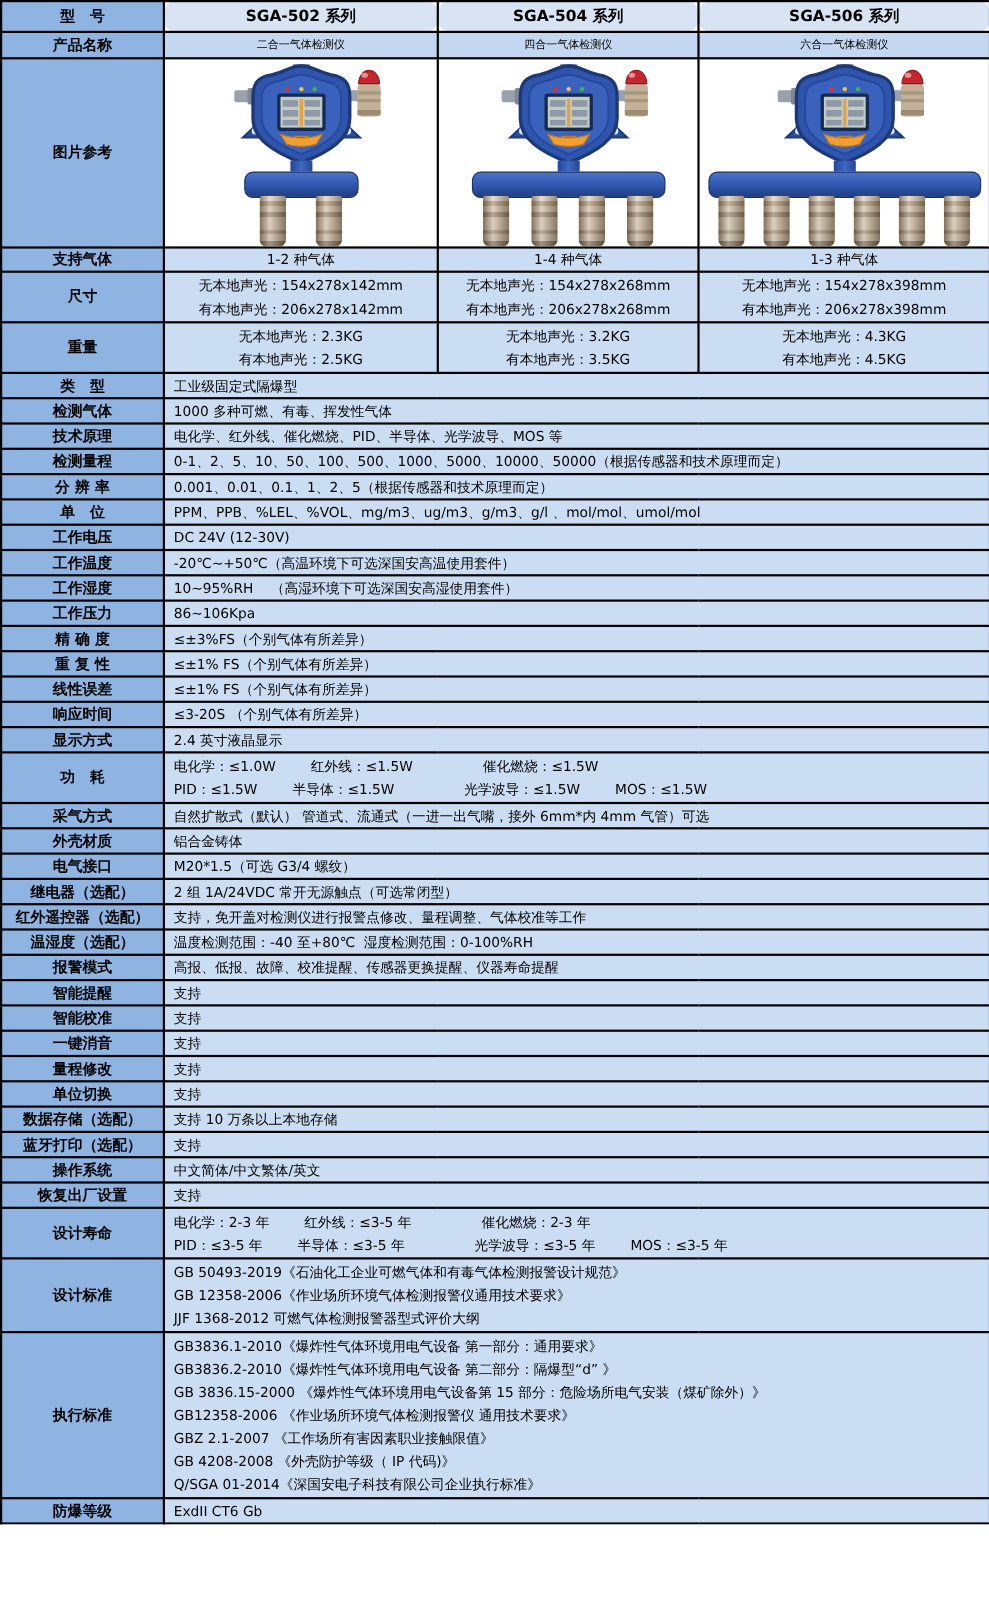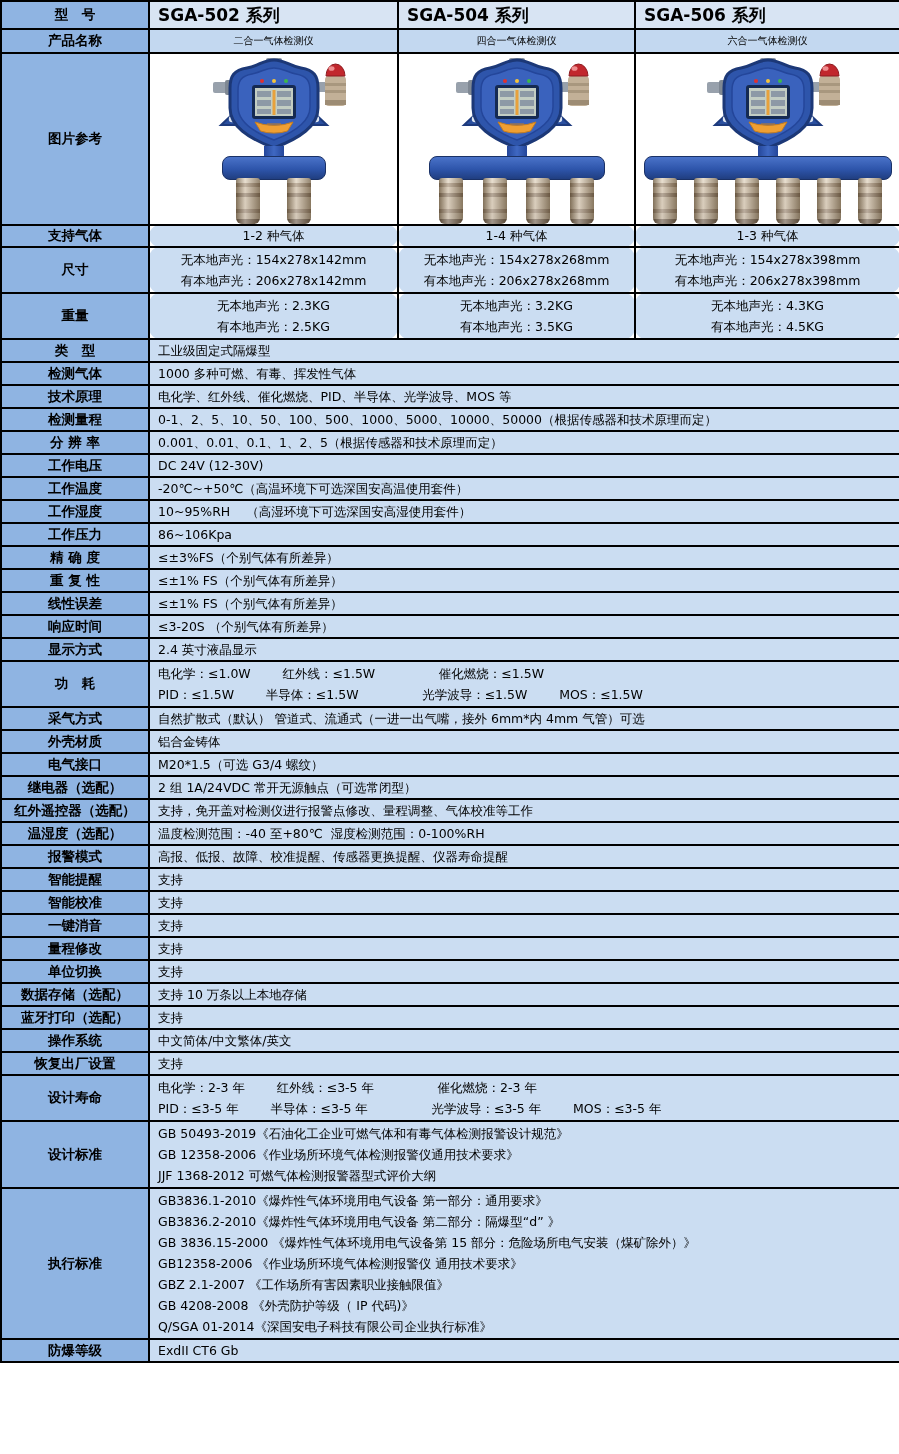--- a/index.html
+++ b/index.html
@@ -6,22 +6,22 @@
     --label-bg:#8FB4E2; --value-bg:#CBDDF2; --header-value-bg:#D8E4F3;
     --product-value-bg:#C3D8F0; --image-bg:#FFFFFF; --border:#000000;
     --detector-blue:#2E55AB; --detector-blue-dark:#1C3877; --beacon-red:#C1272D; --brass:#BCA98F;
   }
   html,body{margin:0;padding:0;background:#fff;}
   body{width:899px;font-family:"DejaVu Sans","Liberation Sans",sans-serif;color:#000;}
   table{border-collapse:collapse;width:899px;table-layout:fixed;border:2px solid var(--border);}
   td{border:2px solid var(--border);padding:1px 8px;vertical-align:middle;}
   .label-cell{background:var(--label-bg);font-weight:bold;text-align:center;font-size:13.5px;padding:1px 2px;}
   .value-cell{background:var(--value-bg);font-size:12.5px;}
-  .center{text-align:center;border-radius:11px;}
-  .model-cell{background:var(--header-value-bg);font-weight:bold;font-size:17px;height:24px;}
+  .center{text-align:center;}
+  .model-cell{background:var(--header-value-bg);font-weight:bold;text-align:center;font-size:14px;height:24px;border-radius:11px;}
   .product-cell{background:var(--product-value-bg);text-align:center;font-size:10px;height:20px;}
   .image-cell{background:var(--image-bg);height:168px;text-align:center;vertical-align:middle;padding:0;}
   .line{white-space:pre-wrap;line-height:19px;font-size:12.5px;}
   .multi .line{line-height:21px;}
   
   .detector{display:flex;flex-direction:column;align-items:center;margin-top:4px;}
   .det-neck{width:20px;height:10px;background:linear-gradient(90deg,#24469a,#3f68c2,#24469a);margin-top:-4px;}
   .det-manifold{height:22px;border-radius:8px;border:1px solid #1a3166;
     background:linear-gradient(180deg,#4a73c9,#2e55ab 55%,#203e80);}
   .det-sensors{display:flex;justify-content:space-around;margin-top:-2px;}
@@ -248,20 +248,26 @@
           <div class="line">0-1、2、5、10、50、100、500、1000、5000、10000、50000（根据传感器和技术原理而定）</div>
         </td>
   </tr>
       <tr>
     <td class="label-cell">分 辨 率</td>
     <td class="value-cell" colspan="3">
           <div class="line">0.001、0.01、0.1、1、2、5（根据传感器和技术原理而定）</div>
         </td>
   </tr>
       <tr>
+    <td class="label-cell">单　位</td>
+    <td class="value-cell" colspan="3">
+          <div class="line">PPM、PPB、%LEL、%VOL、mg/m3、ug/m3、g/m3、g/l 、mol/mol、umol/mol</div>
+        </td>
+  </tr>
+      <tr>
     <td class="label-cell">工作电压</td>
     <td class="value-cell" colspan="3">
           <div class="line">DC 24V (12-30V)</div>
         </td>
   </tr>
       <tr>
     <td class="label-cell">工作温度</td>
     <td class="value-cell" colspan="3">
           <div class="line">-20℃~+50℃（高温环境下可选深国安高温使用套件）</div>
         </td>

